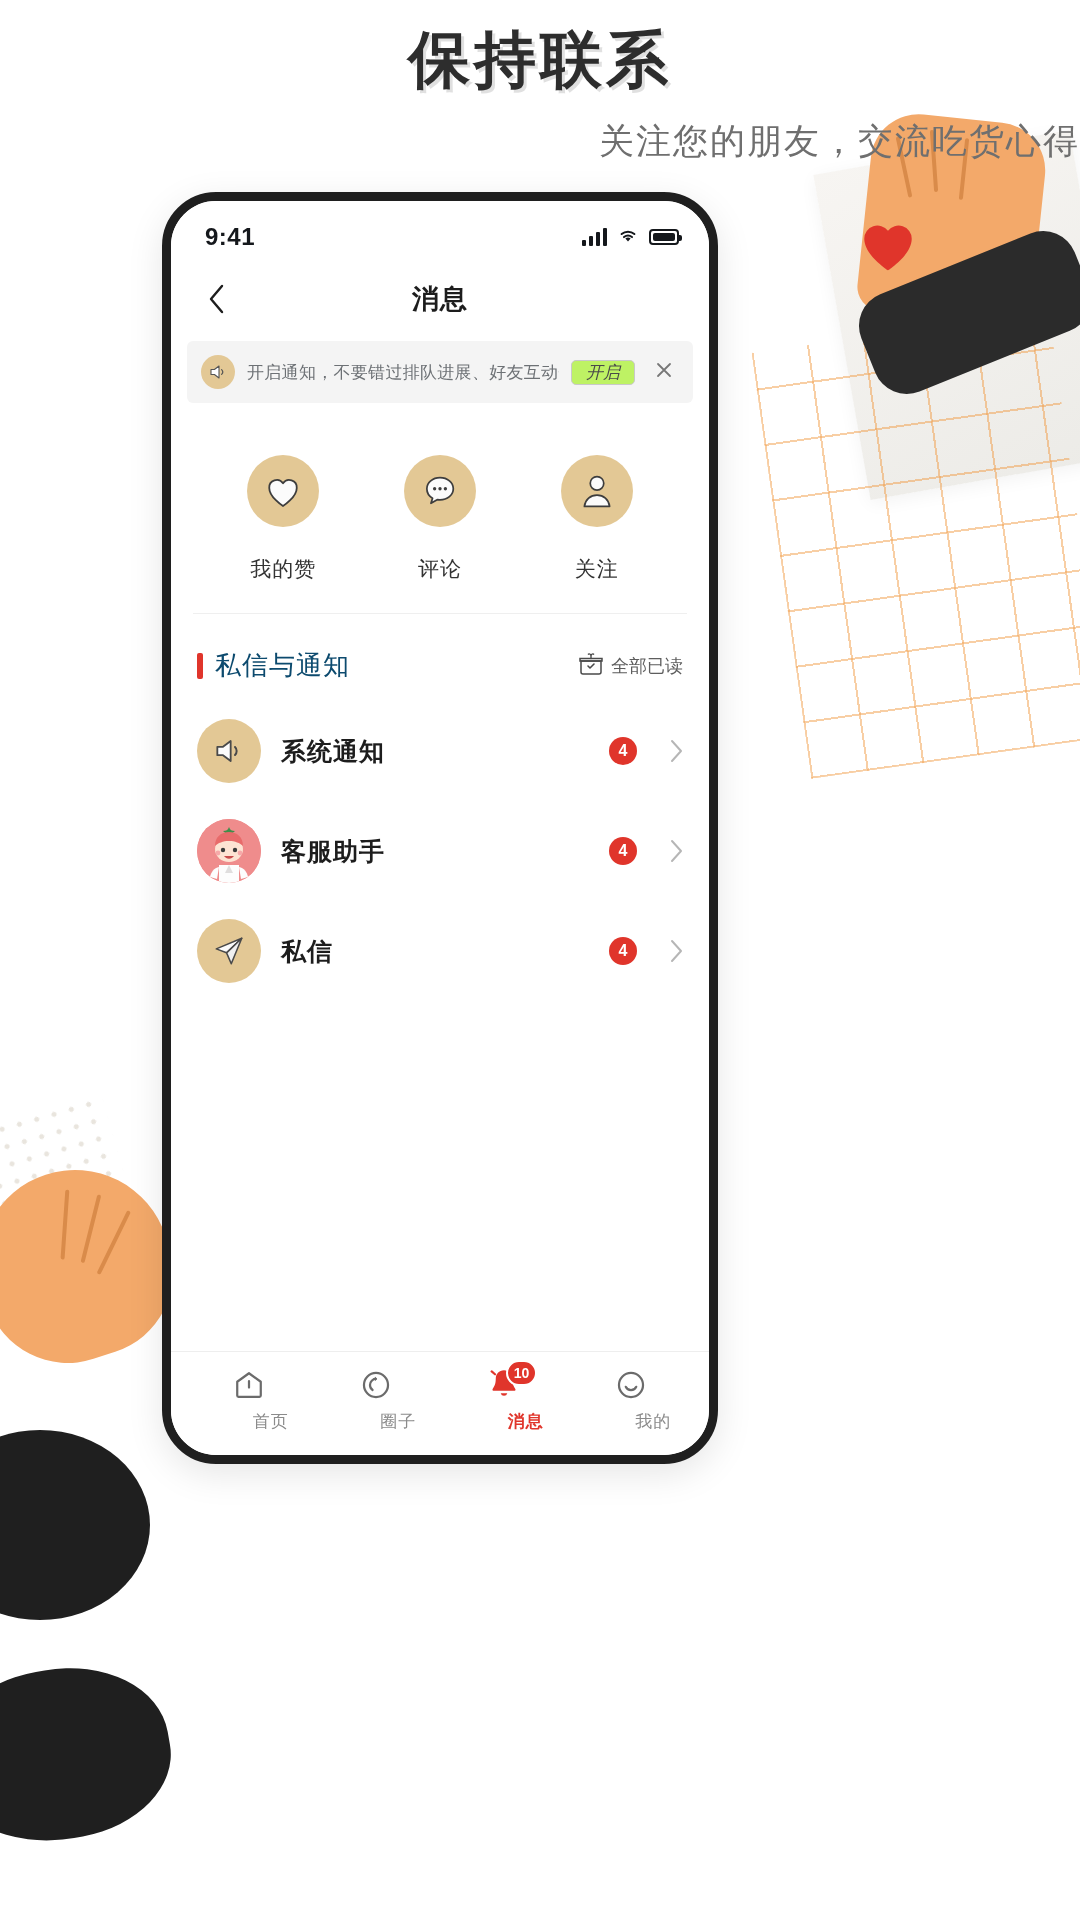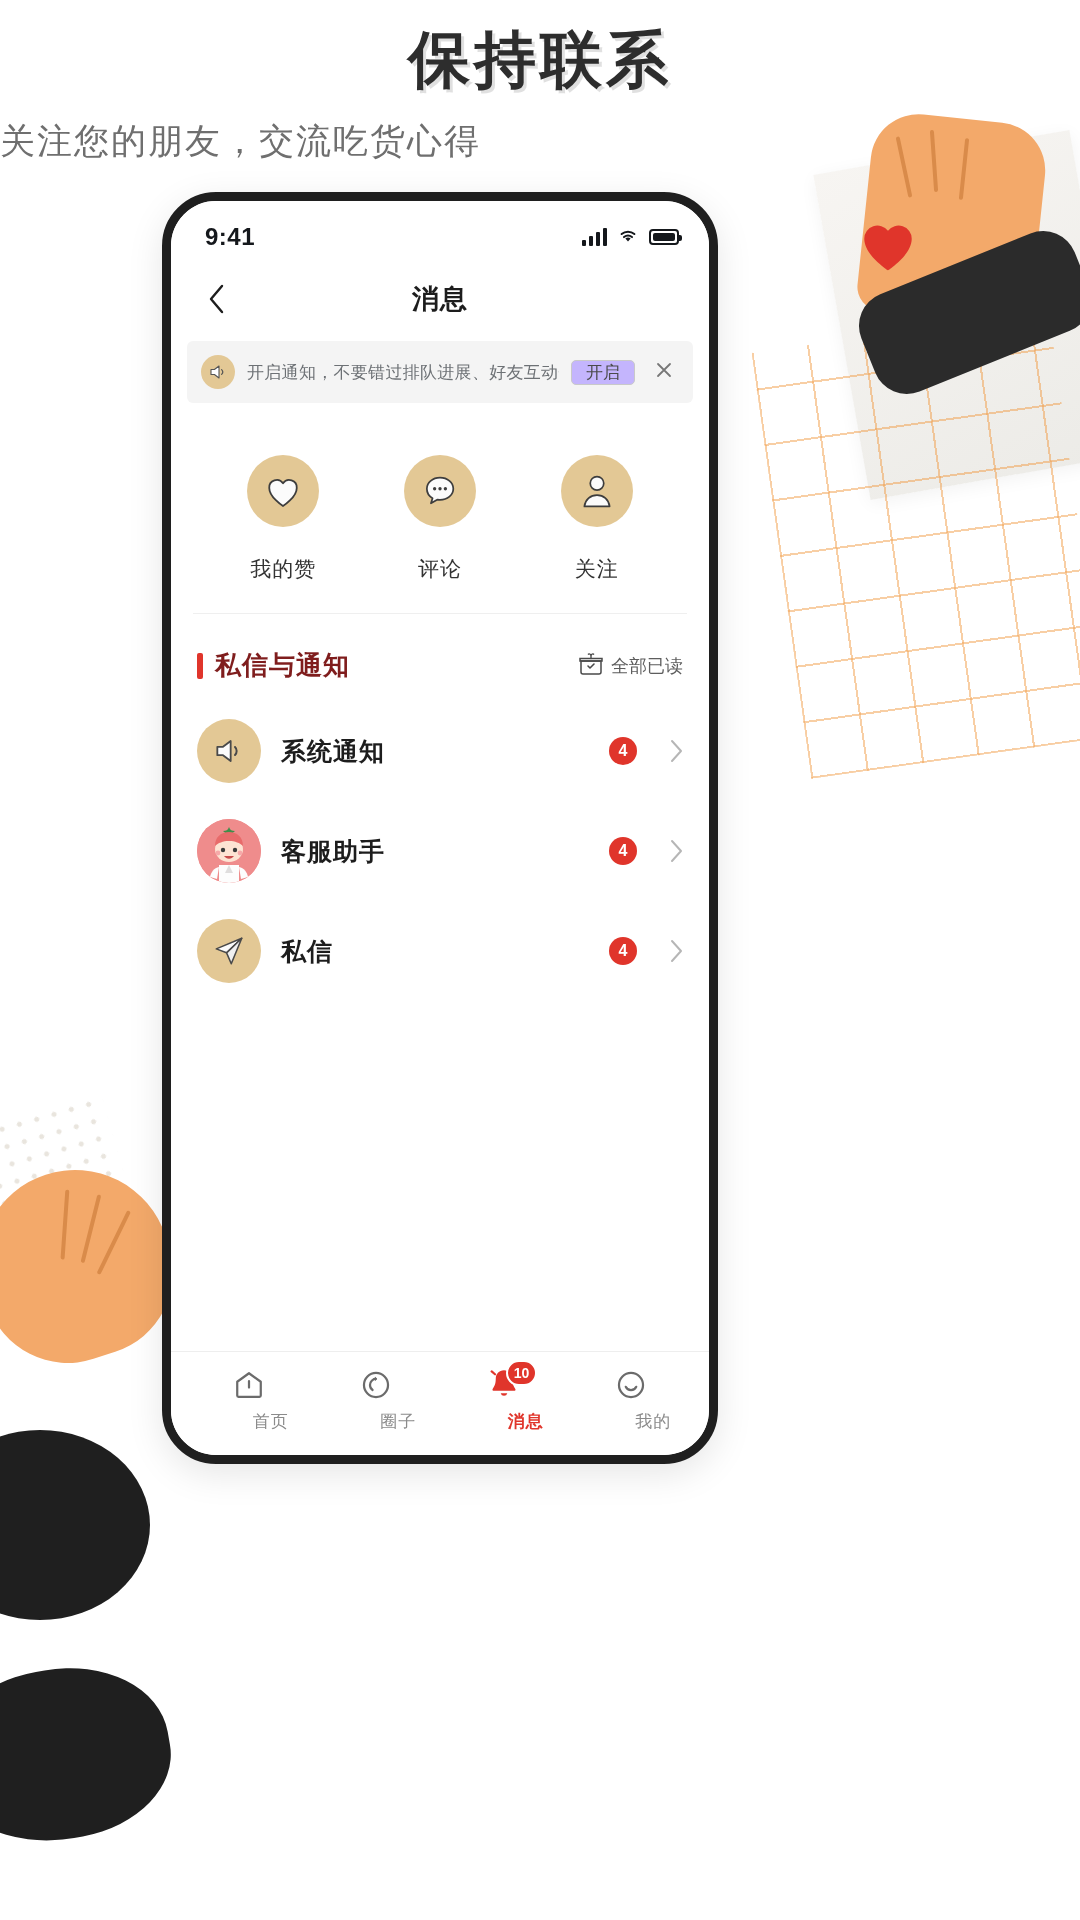--- a/index.html
+++ b/index.html
@@ -74,21 +74,21 @@
   
   .title {
     position: absolute; left: 0; right: 0; top: 18px;
     text-align: center;
     font-size: 62px; font-weight: 800; letter-spacing: 4px;
     color: #2d2d2d;
     text-shadow: 3px 3px 0 rgba(0,0,0,.12);
   }
   .subtitle {
     position: absolute; left: 0; right: 0; top: 118px;
-    text-align: left;
+    text-align: right;
     font-size: 35px; font-weight: 400; letter-spacing: 2px;
     color: #6f6f6f;
   }
 
   
   .phone {
     position: absolute; left: 162px; top: 192px;
     width: 556px; height: 1272px;
     background: #ffffff;
     border: 9px solid #1f1f1f;
@@ -133,21 +133,21 @@
     height: 62px; background: #f4f4f4; border-radius: 6px;
     display: flex; align-items: center; padding: 0 12px 0 14px; gap: 12px;
   }
   .banner-ic {
     width: 34px; height: 34px; border-radius: 50%; background: #e3c895;
     display: flex; align-items: center; justify-content: center; flex: none;
   }
   .banner-text { flex: 1; font-size: 17px; color: #6d7175; letter-spacing: .3px; white-space: nowrap; overflow: hidden; }
   .banner-btn {
     flex: none; font-size: 17px; color: #4a4a4a;
-    border: 1px solid #c9c9c9; border-radius: 5px; padding: 0 14px; background: #c4b5fd;
+    border: 1px solid #c9c9c9; border-radius: 5px; padding: 0 14px; background: #bef264; font-style: italic;
   }
   .banner-close { flex: none; width: 34px; height: 34px; display: flex; align-items: center; justify-content: center; }
 
   
   .quick {
     display: flex; padding: 34px 12px 30px 12px; border-bottom: 1px solid #efefef;
     margin: 18px 22px 0 22px;
   }
   .quick-item { flex: 1; display: flex; flex-direction: column; align-items: center; gap: 28px; }
   .quick-circle {
@@ -156,21 +156,21 @@
   }
   .quick-label { font-size: 21px; color: #333; font-weight: 500; letter-spacing: 1px; }
 
   
   .sec-head {
     display: flex; align-items: center; justify-content: space-between;
     padding: 34px 26px 8px 26px;
   }
   .sec-left { display: flex; align-items: center; gap: 12px; }
   .sec-bar { width: 6px; height: 26px; background: #e0352b; border-radius: 2px; }
-  .sec-title { font-size: 26px; font-weight: 700; color: #7f1d1d; letter-spacing: 1px; }
+  .sec-title { font-size: 26px; font-weight: 400; color: #0c4a6e; letter-spacing: 1px; }
   .sec-right { display: flex; align-items: center; gap: 7px; }
   .sec-right-label { font-size: 18px; color: #5d5d5d; }
 
   
   .rows { padding: 10px 0 0 0; }
   .row { display: flex; align-items: center; padding: 18px 26px; gap: 20px; }
   .row-av {
     width: 64px; height: 64px; border-radius: 50%; flex: none;
     display: flex; align-items: center; justify-content: center; overflow: hidden;
   }

